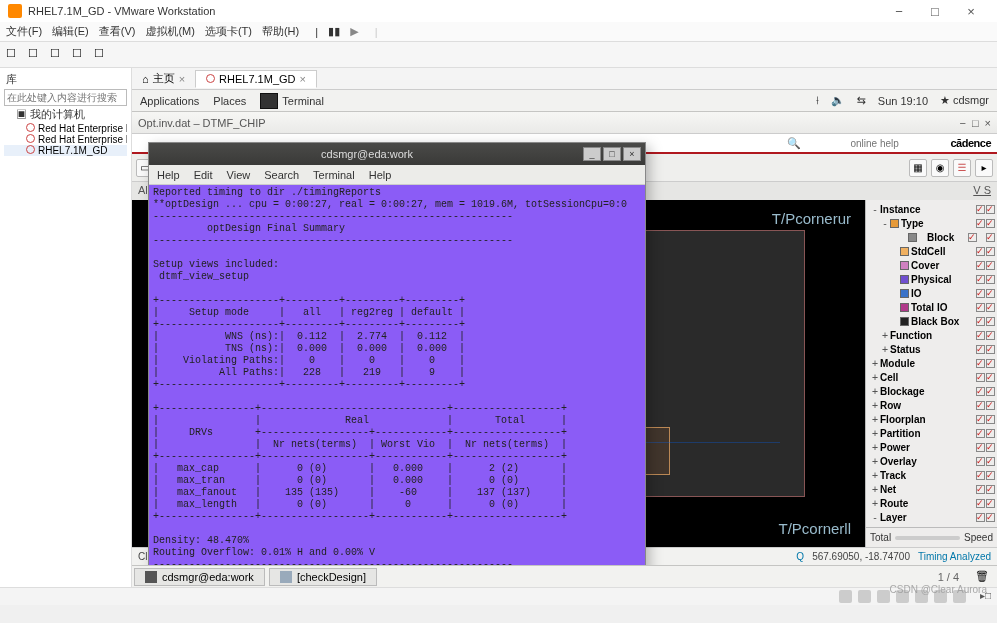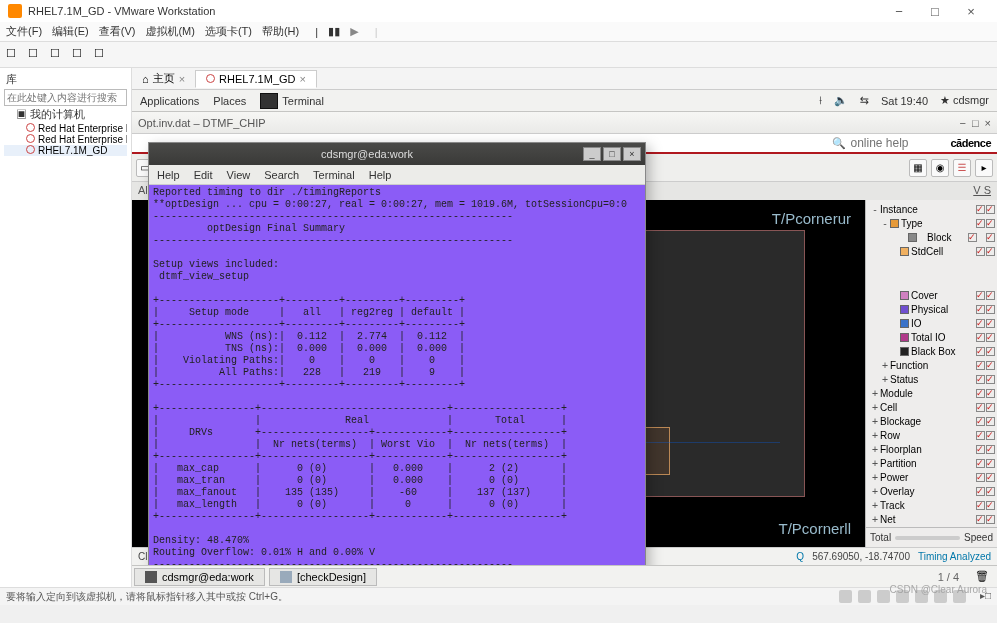--- a/index.html
+++ b/index.html
@@ -34,21 +34,21 @@
 .gnome-bar { position:absolute; top:22px; left:0; right:0; height:22px; background:#f2f2f0; border-bottom:1px solid #c5c5c3; display:flex; align-items:center; padding:0 8px; font-size:11px; color:#333; }
 .gnome-bar .gitem { margin-right: 14px; cursor:default; }
 .gnome-bar .right { margin-left:auto; display:flex; align-items:center; gap:12px; }
 .gnome-bar .term-icon { width:18px; height:16px; background:#333; border:1px solid #111; margin-right:4px; }
 
 
 .innovus-window { position:absolute; top:42px; left:0; right:0; bottom:0; background:#f4f4f2; }
 .innovus-title { height:22px; background:linear-gradient(#f6f6f4,#eaeae8); display:flex; align-items:center; padding:0 6px; font-size:11px; color:#555; border-bottom:1px solid #ccc;}
 .innovus-title .spacer{flex:1;}
 .innovus-search { display:flex; justify-content:flex-end; height:20px; align-items:center; border-bottom:2px solid #b0181f; background:#fff; }
-.innovus-search input { border:none; font-size:12px; width:90px; color:#888; outline:none; }
+.innovus-search input { border:none; font-size:10px; width:90px; color:#888; outline:none;margin-left:45px; }
 .innovus-search .cad{ font-weight:bold; font-size:11px; letter-spacing:-0.5px; margin:0 6px 0 10px;}
 .innovus-tools { height:28px; background:#efefed; display:flex; align-items:center; padding:0 4px; gap:4px; border-bottom:1px solid #ccc;}
 .innovus-tools .ibtn { width:18px; height:18px; border:1px solid #bbb; background:#fafafa; border-radius:2px; display:inline-flex; align-items:center; justify-content:center; font-size:10px;}
 .innovus-tools .igap { width:8px; }
 .innovus-tools .right { margin-left:auto; display:flex; gap:4px; }
 .innovus-colors { height:18px; background:#e6e6e4; color:#555; font-size:11px; padding:2px 6px; display:flex; }
 .innovus-colors .right { margin-left:auto; display:flex; gap:20px;text-decoration:underline; }
 
 .innovus-main { display:flex; height:calc(100% - 22px - 20px - 28px - 18px - 18px); }
 .innovus-canvas { flex:1; background:#000; position:relative; overflow:hidden; }
@@ -57,21 +57,21 @@
 .innovus-canvas .block { position:absolute; border:1px solid #b85; background: rgba(200,120,60,0.15); }
 .innovus-canvas .mesh { position:absolute; background: linear-gradient(90deg, rgba(0,200,0,0.4) 0 1px, transparent 1px 6px), linear-gradient(0deg, rgba(0,100,255,0.3) 0 1px, transparent 1px 8px); }
 .innovus-canvas .label { position:absolute; color:#fff; font-size:8px; white-space:nowrap; font-family:monospace; }
 .innovus-canvas .corner-label { position:absolute; color:#9bc; font-size:15px; font-family:Liberation Sans, sans-serif; }
 
 .innovus-rightpanel { width:132px; background:#eeedec; border-left:1px solid #bbb; font-size:10px; overflow:hidden; display:flex; flex-direction:column; }
 .innovus-rightpanel .layertree { flex:1; overflow:auto; padding:2px; }
 .innovus-rightpanel .lt-row { display:flex; align-items:center; height:14px; white-space:nowrap; }
 .innovus-rightpanel .lt-row .exp { width:10px; text-align:center; color:#555; font-family:monospace; }
 .innovus-rightpanel .lt-row .sw { width:9px; height:9px; border:1px solid #666; margin-right:2px; }
-.innovus-rightpanel .lt-row .name { flex:1; overflow:hidden; }
+.innovus-rightpanel .lt-row .name { flex:1; overflow:hidden;font-weight:bold; }
 .innovus-rightpanel .lt-row .cb { width:9px; height:9px; border:1px solid #888; margin-left:1px; position:relative; }
 .innovus-rightpanel .lt-row .cb.on::after { content:"✓"; color:#c22; font-size:9px; position:absolute; top:-2px; left:-1px; }
 .innovus-rightpanel .detail { height:20px; border-top:1px solid #bbb; display:flex; align-items:center; padding:0 4px; font-size:10px; color:#333; }
 .innovus-statusbar { height:18px; background:#f2f2f0; border-top:1px solid #ccc; display:flex; align-items:center; padding:0 6px; font-size:10px; color:#444; }
 .innovus-statusbar .right { margin-left:auto; display:flex; gap:8px; }
 .innovus-statusbar .q { color:#07a; }
 .innovus-statusbar .ta { color:#07a; }
 
 
 .terminal-window { position:absolute; top:52px; left:16px; width:498px; height:470px; background:#efefed; border:1px solid #888; box-shadow: 4px 4px 12px rgba(0,0,0,0.25); display:flex; flex-direction:column; }
@@ -152,21 +152,21 @@
 
       <div class="gnome-bar" style="top:0">
         <span class="gitem">Applications</span>
         <span class="gitem">Places</span>
         <span class="term-icon"></span>
         <span class="gitem">Terminal</span>
         <div class="right">
           <span>⟊</span>
           <span>🔈</span>
           <span>⇆</span>
-          <span>Sat 19:40</span>
+          <span>Sun 19:10</span>
           <span>★ <span>cdsmgr</span></span>
         </div>
       </div>
 
       <div class="innovus-window" style="top:22px; bottom:22px;">
         <div class="innovus-title">
           <span>Opt.inv.dat – DTMF_CHIP</span>
           <span class="spacer"></span>
           <span>−</span>
           <span style="margin:0 6px">□</span>
@@ -238,21 +238,21 @@
                   <span class="cb on"></span>
                   <span class="cb on"></span>
                 </div>
                 <div class="lt-row" style="padding-left: 22px;">
                   <span class="exp"></span>
                   <span class="sw" style="background: rgb(240, 176, 96);"></span>
                   <span class="name">StdCell</span>
                   <span class="cb on"></span>
                   <span class="cb on"></span>
                 </div>
-                <div class="lt-row" style="padding-left: 22px; margin-top: 30px;">
+                <div class="lt-row" style="padding-left: 22px;">
                   <span class="exp"></span>
                   <span class="sw" style="background: rgb(208, 128, 192);"></span>
                   <span class="name">Cover</span>
                   <span class="cb on"></span>
                   <span class="cb on"></span>
                 </div>
                 <div class="lt-row" style="padding-left: 22px;">
                   <span class="exp"></span>
                   <span class="sw" style="background: rgb(112, 80, 208);"></span>
                   <span class="name">Physical</span>
@@ -452,21 +452,20 @@
           </div>
         <span class="spacer"></span>
         <span class="wsw">1 / 4</span>
         <span style="margin:0 8px">🗑</span>
       </div>
     </div>
   </div>
 </div>
 
 <div class="vmware-statusbar">
-  <span>要将输入定向到该虚拟机，请将鼠标指针移入其中或按 Ctrl+G。</span>
   <div class="right">
     <span class="dev-icon"></span>
     <span class="dev-icon"></span>
     <span class="dev-icon"></span>
     <span class="dev-icon"></span>
     <span class="dev-icon"></span>
     <span class="dev-icon"></span>
     <span class="dev-icon"></span>
     <span style="margin-left:8px">▸□</span>
   </div>

